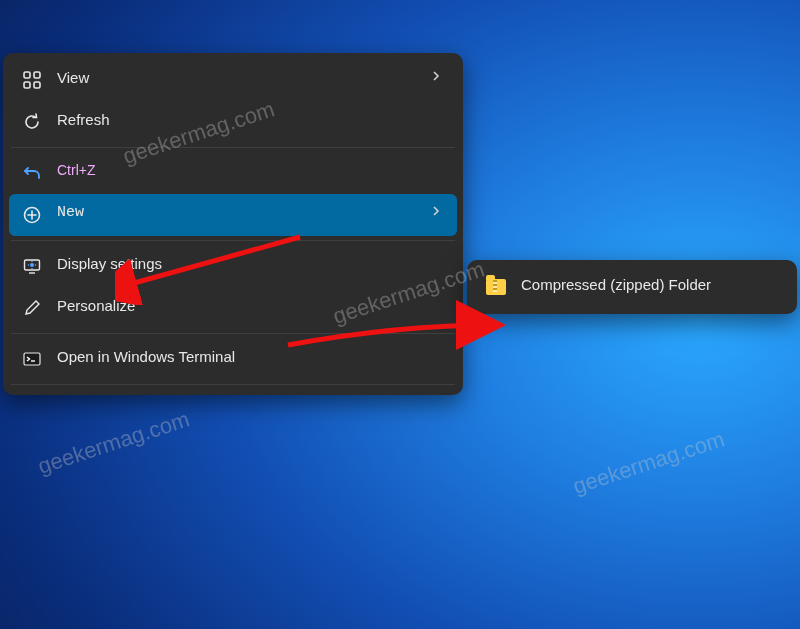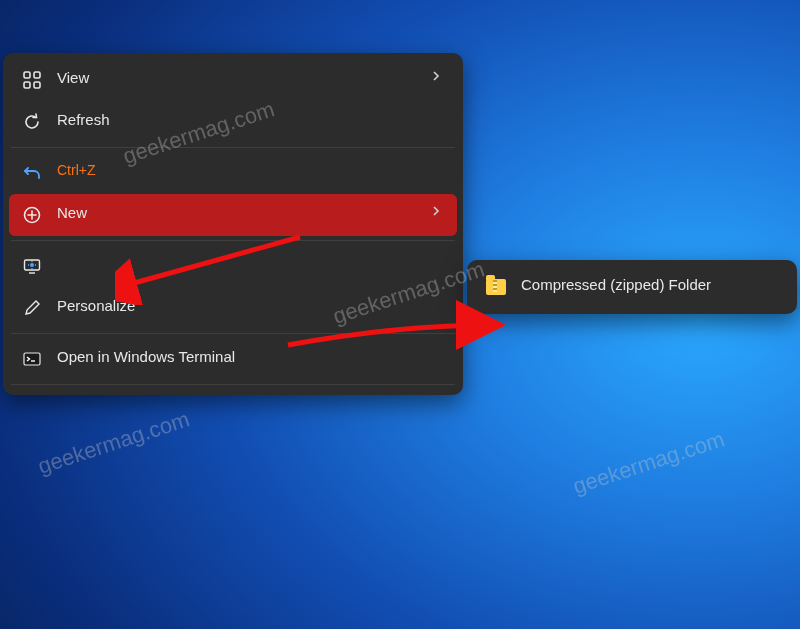--- a/index.html
+++ b/index.html
@@ -26,24 +26,24 @@
     font-size:15px;
     box-sizing:border-box;
   }
   #menu-main{left:3px;top:53px;width:460px;}
   #menu-sub{left:467px;top:260px;width:330px;}
 
   .mi{
     display:flex;gap:14px;
     padding:10px 12px;border-radius:6px;position:relative;
   }
-  .mi.hover{background:#b91c1c;}
+  .mi.hover{background:#0369a1;font-family:Liberation Mono, monospace;}
   .mi .ic{width:22px;height:22px;display:flex;align-items:center;justify-content:center;flex:0 0 22px;}
   .mi .lbl{flex:1;white-space:nowrap;}
-  .mi .kbd{color:#f97316;font-size:14px;margin-right:6px;}
+  .mi .kbd{color:#f0abfc;font-size:14px;margin-right:6px;}
   .mi .chev{width:14px;text-align:center;color:#d0d0d0;}
   .sep{height:1px;background:#3f3f3f;margin:4px 2px;}
 
   
   .folder-ic{width:20px;height:16px;background:#ffcf48;border-radius:2px;position:relative;}
   .folder-ic:before{content:"";position:absolute;left:0;top:-4px;width:9px;height:5px;background:#ffcf48;border-radius:2px 2px 0 0;}
   
   .sc-ic{width:20px;height:20px;background:#fff;border-radius:3px;display:flex;align-items:center;justify-content:center;}
   
   .zip-ic{width:20px;height:16px;background:#ffcf48;border-radius:2px;position:relative;}
@@ -130,20 +130,21 @@
 
   <div class="mi">
     <span class="ic">
       <svg width="20" height="20" viewBox="0 0 20 20" stroke="#e8e8e8" stroke-width="1.4" fill="none">
         <rect x="2.5" y="4" width="15" height="10" rx="1.5"></rect>
           <line x1="7" y1="17" x2="13" y2="17"></line>
         <circle cx="10" cy="9" r="2" fill="#4fa3ff" stroke="none"></circle>
         <path d="M10 6v-1 M10 12v1 M7 9h-1 M13 9h1" stroke="#4fa3ff"></path>
       </svg>
     </span>
+    <span class="lbl">Display settings</span>
   </div>
 
   <div class="mi">
     <span class="ic">
       <svg width="20" height="20" viewBox="0 0 20 20" stroke="#e8e8e8" stroke-width="1.4" fill="none" stroke-linecap="round">
         <path d="M14 3 L17 6 L8 15 L4 16 L5 12 Z"></path>
       </svg>
     </span>
     <span class="lbl">Personalize</span>
   </div>

